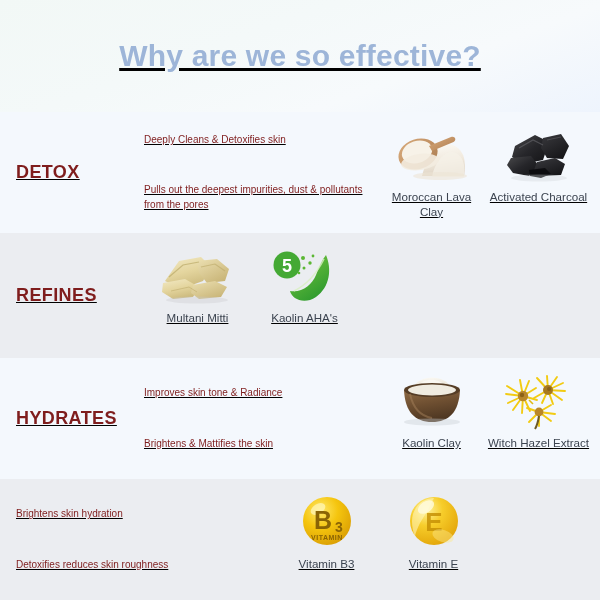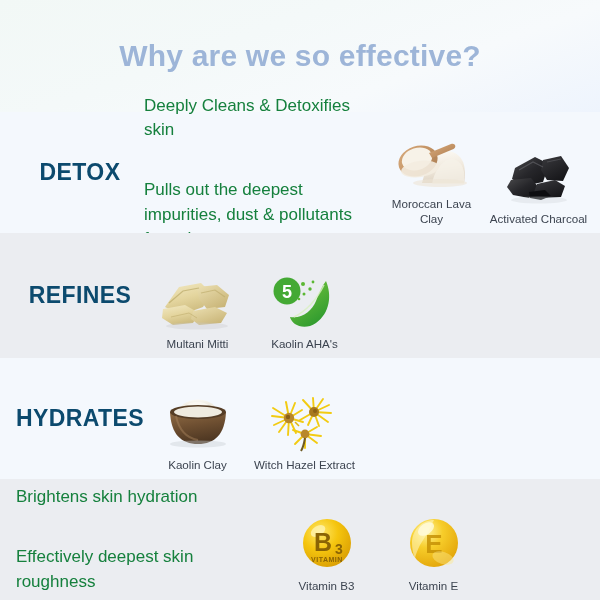--- a/index.html
+++ b/index.html
@@ -11,20 +11,21 @@
     height: 600px;
     overflow: hidden;
     font-family: "Liberation Sans", sans-serif;
     background: #ffffff;
   }
   .infographic {
     position: relative;
     width: 600px;
     height: 524px;
     box-sizing: border-box;
+    text-decoration: underline;
   }
 
   
   .header {
     position: relative;
     height: 112px;
     background: linear-gradient(160deg, #f2f8f6 0%, #f4f9f9 38%, #f7fafc 68%, #eef4fd 100%);
     display: flex;
     align-items: center;
     justify-content: center;
@@ -50,56 +51,54 @@
   .row.tint-b { background: #ebedf1; }
 
   .row-1 { height: 121px; }
   .row-2 { height: 125px; }
   .row-3 { height: 121px; }
   .row-4 { height: 121px; }
 
   .cat-label {
     width: 128px;
     flex: 0 0 128px;
-    font-size: 23px;
+    font-size: 18px;
     font-weight: bold;
-    color: #0c4a6e;
+    color: #7f1d1d;
     letter-spacing: 0.4px;
-    text-align: center;
   }
 
   .benefits {
     flex: 1 1 auto;
     padding-right: 12px;
     max-width: 245px;
   }
   .benefit {
-    font-size: 17px;
+    font-size: 10px;
     line-height: 1.42;
-    color: #15803d;
+    color: #7f1d1d;
     margin-bottom: 14px;
   }
   .benefit:last-child { margin-bottom: 0; margin-top: 36px; }
 
   .ingredients {
     flex: 0 0 214px;
     display: flex;
     align-items: flex-end;
     justify-content: space-around;
     align-self: stretch;
     padding-top: 10px;
     padding-bottom: 6px;
     box-sizing: border-box;
   }
   .ingredient {
     width: 103px;
     display: flex;
     flex-direction: column;
     align-items: center;
-    justify-content: flex-end;
     height: 100%;
   }
   .ing-art {
     height: 62px;
     width: 92px;
     display: flex;
     align-items: flex-end;
     justify-content: center;
   }
   .ing-label {
@@ -241,20 +240,24 @@
           </svg>
         </div>
         <div class="ing-label">Kaolin AHA's</div>
       </div>
 
     </div>
   </div>
 
   <div class="row row-3 tint-a">
     <div class="cat-label">HYDRATES</div>
+    <div class="benefits">
+      <div class="benefit">Improves skin tone &amp; Radiance</div>
+      <div class="benefit">Brightens &amp; Mattifies the skin</div>
+    </div>
     <div class="ingredients">
 
       <div class="ingredient">
         <div class="ing-art">
           <svg width="78" height="58" viewBox="0 0 78 58" aria-hidden="true">
             <defs>
               <linearGradient id="bowlg" x1="0" y1="0" x2="0.3" y2="1">
                 <stop offset="0%" stop-color="#8e6a44"></stop>
                 <stop offset="50%" stop-color="#6e4f31"></stop>
                 <stop offset="100%" stop-color="#4e3722"></stop>
@@ -318,21 +321,21 @@
         </div>
         <div class="ing-label">Witch Hazel Extract</div>
       </div>
 
     </div>
   </div>
 
   <div class="row row-4 tint-b">
     <div class="benefits">
       <div class="benefit">Brightens skin hydration</div>
-      <div class="benefit">Effectively deepest skin roughness</div>
+      <div class="benefit">Detoxifies reduces skin roughness</div>
     </div>
     <div class="ingredients">
 
       <div class="ingredient">
         <div class="ing-art">
           <svg width="62" height="58" viewBox="0 0 62 58" aria-hidden="true">
             <defs>
               <radialGradient id="b3g" cx="0.36" cy="0.28" r="0.82">
                 <stop offset="0%" stop-color="#ffe86a"></stop>
                 <stop offset="45%" stop-color="#f5c50e"></stop>

